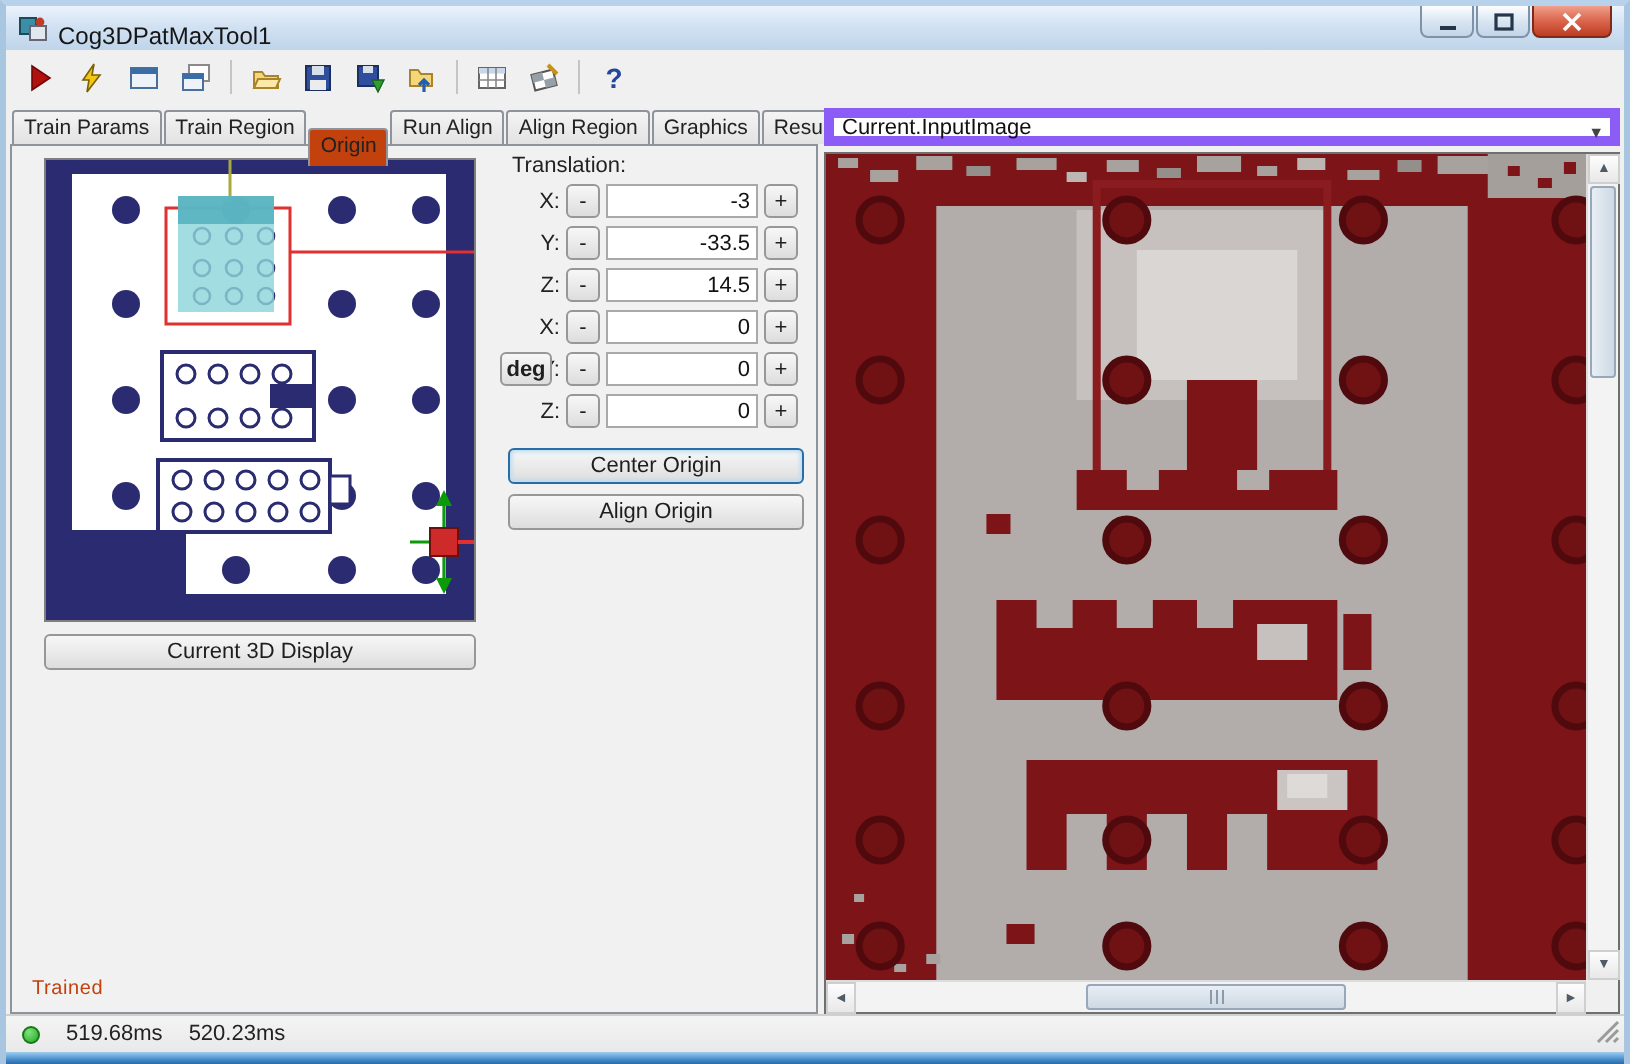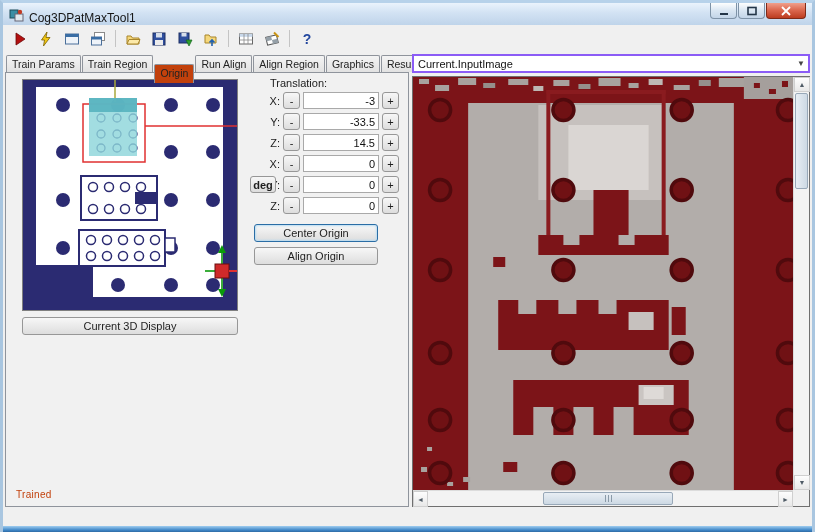--- a/index.html
+++ b/index.html
@@ -41,35 +41,35 @@
   
   .viewport3d { position:absolute; left:16px; top:6px; width:216px; height:232px; border:1px solid #7f7f7f; background:#2b2b72; }
   .floating-btn { position:absolute; left:16px; top:244px; width:216px; height:18px; }
 
   .btn3d { background:linear-gradient(#f7f7f7,#e9e9e9 55%,#dddddd); border:1px solid #979797; border-radius:3px;
     font-size:11px; color:#1e1e1e; display:flex; align-items:center; justify-content:center; font-family:inherit; }
   .btn3d.focus-default { border-color:#2a6da5; box-shadow:inset 0 0 2px 1px #b9dcf2; }
 
   
   .origin-controls { position:absolute; left:248px; top:4px; width:152px; }
-  .grp-label { font-size:11px; color:#222; margin:0 0 3px 16px; }
+  .grp-label { font-size:11px; color:#222; margin:0 0 3px 2px; }
   .ctl-row { position:relative; display:flex; align-items:center; margin-bottom:4px; padding-left:8px; }
   .axis-label { width:18px; text-align:right; margin-right:3px; color:#222; }
   .spin { width:17px; height:17px; margin:0 3px 0 0; }
   .spin.plus { margin:0 0 0 3px; }
   .val { width:76px; height:17px; border:1px solid #a9a9a9; background:#fff; font-family:inherit; font-size:11px;
     text-align:right; padding:0 3px; color:#111; }
   .deg-btn { position:absolute; left:-4px; top:0; width:26px; height:17px;font-weight:bold; }
-  .big-btn { width:124px; height:18px; margin:0 0 5px 0; }
+  .big-btn { width:148px; height:18px; margin:0 0 5px 0; }
   .big-btn.first { margin-top:10px; }
 
   .trained { position:absolute; left:10px; bottom:6px; font-size:10px; color:#c2410c; letter-spacing:0.3px; }
 
   
-  .combo { position:absolute; left:0; top:0; right:0; height:19px; border:2px solid #8b5cf6; background:#fff;
+  .combo { position:absolute; left:0; top:0; right:0; height:19px; border:5px solid #8b5cf6; background:#fff;
     display:flex; align-items:center; padding:0 4px; color:#111;text-align:right; }
   .combo-arrow { position:absolute; right:3px; top:3px; font-size:8px; color:#444; }
   .image-area { position:absolute; left:0; top:22px; right:0; bottom:0; border:1px solid #6f6f6f; background:#f0f0f0; }
   .image-canvas { position:absolute; left:0; top:0; right:16px; bottom:16px; overflow:hidden; background:#7c1418; }
   .image-canvas svg { display:block; width:100%; height:100%; }
 
   
   .vscroll { position:absolute; top:0; right:0; bottom:16px; width:16px; background:#f3f3f3; border-left:1px solid #dcdcdc; }
   .hscroll { position:absolute; left:0; right:16px; bottom:0; height:16px; background:#f3f3f3; border-top:1px solid #dcdcdc; }
   .sb-btn { position:absolute; width:16px; height:15px; display:flex; align-items:center; justify-content:center;
@@ -466,15 +466,25 @@
             <i></i>
             <i></i>
             <i></i>
           </div>
         <div class="sb-btn right">►</div>
       </div>
       <div class="sb-corner"></div>
     </div>
   </div>
 
+  <div class="statusbar">
+    <span class="status-dot"></span>
+    <span>519.68ms</span>
+    <span>520.23ms</span>
+    <span class="grip">
+      <svg width="13" height="13" viewBox="0 0 13 13">
+          <path d="M12,2 L2,12 M12,6 L6,12 M12,10 L10,12" stroke="#9a9a9a" stroke-width="1.5"></path>
+        </svg>
+    </span>
+  </div>
 
   <div class="bottom-edge"></div>
 </div>
 
 </body></html>

